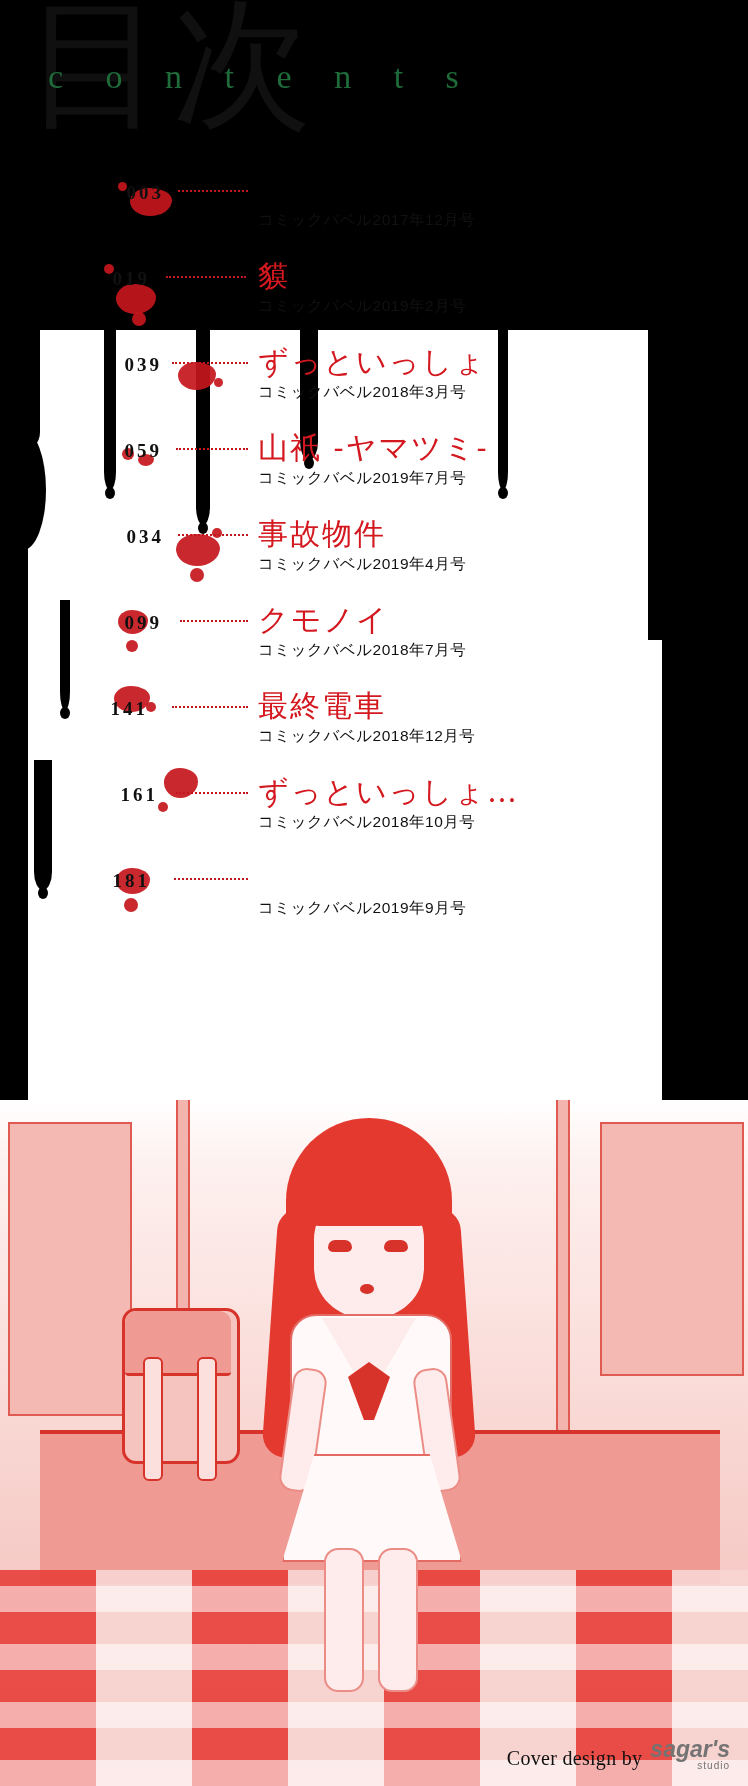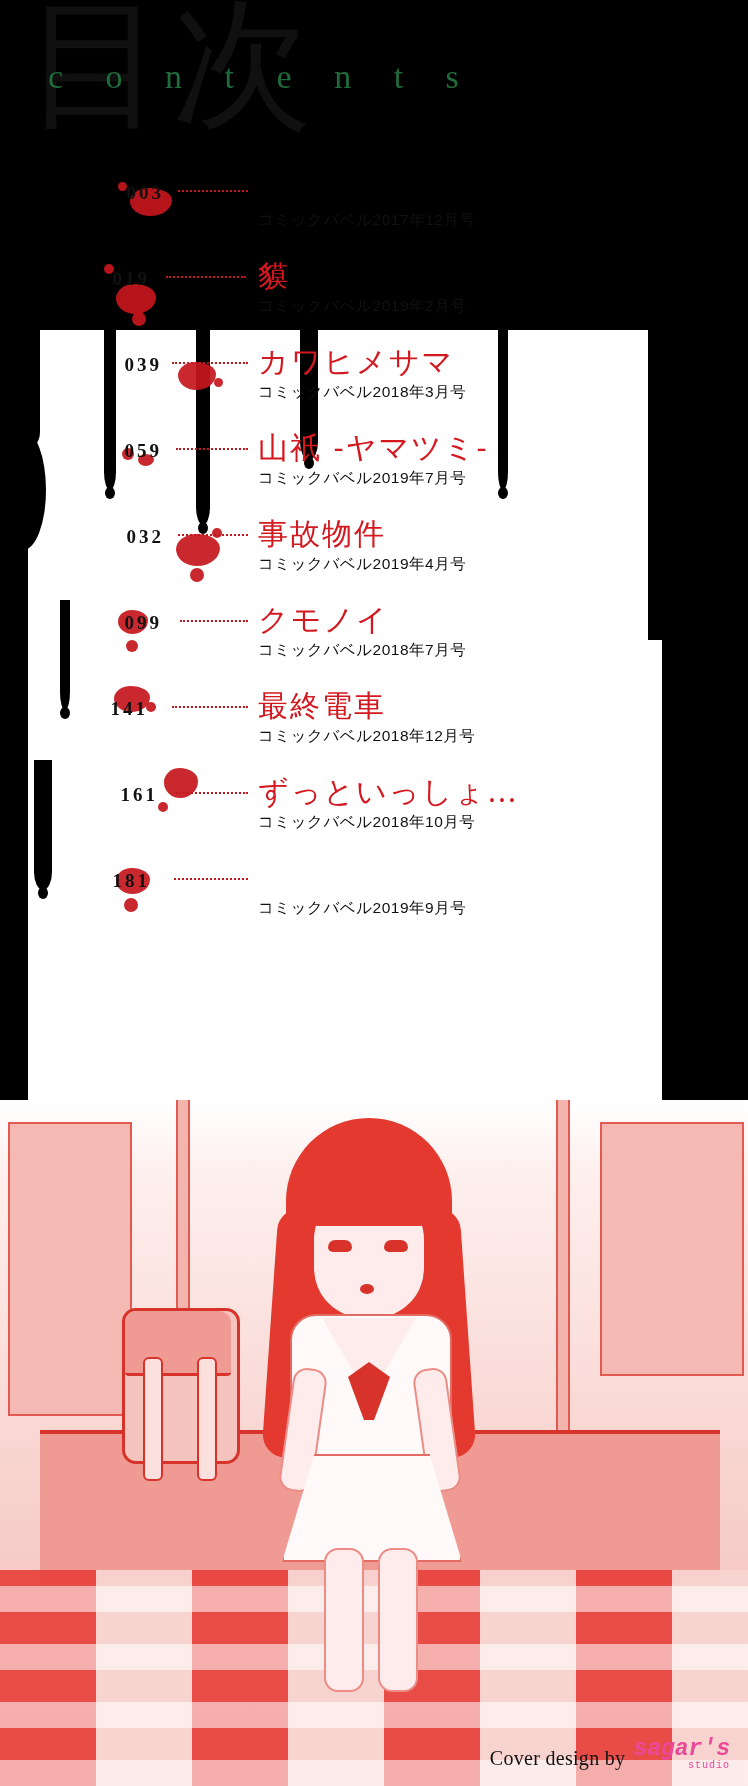--- a/index.html
+++ b/index.html
@@ -316,26 +316,26 @@
     align-items: flex-end;
     gap: 8px;
     color: #111;
   }
   .credit-text {
     font-family: "Liberation Serif", serif;
     font-size: 20px;
     letter-spacing: .3px;
   }
   .credit-logo {
-    font-family: Liberation Mono, monospace;
+    font-family: Liberation Sans, sans-serif;
     font-size: 23px;
     font-weight: 700;
     font-style: italic;
     line-height: .95;
-    color: #ec4899;
+    color: #737373;
   }
   .credit-logo small {
     display: block;
     font-size: 10px;
     font-style: normal;
     letter-spacing: 1px;
     text-align: right;
     font-weight: 400;
   }
 </style>
@@ -399,38 +399,38 @@
       <div class="leader" style="left:166px; width:80px;"></div>
       <div class="entry-title">貘</div>
       <div class="entry-sub">コミックバベル2019年2月号</div>
     </div>
 
     <div class="toc-item">
       <div class="splat" style="left:178px; top:14px; width:38px; height:28px;"></div>
       <div class="splat small" style="left:214px; top:30px; width:9px; height:9px;"></div>
       <div class="page-num" style="left:72px; top:6px;">039</div>
       <div class="leader" style="left:172px; width:76px;"></div>
-      <div class="entry-title">カワヒメサマ</div>
+      <div class="entry-title">ずっといっしょ</div>
       <div class="entry-sub">コミックバベル2018年3月号</div>
     </div>
 
     <div class="toc-item">
       <div class="splat small" style="left:122px; top:14px; width:12px; height:12px;"></div>
       <div class="splat" style="left:138px; top:20px; width:16px; height:12px;"></div>
       <div class="page-num" style="left:72px; top:6px;">059</div>
       <div class="leader" style="left:176px; width:72px;"></div>
       <div class="entry-title">山祇 -ヤマツミ-</div>
       <div class="entry-sub">コミックバベル2019年7月号</div>
     </div>
 
     <div class="toc-item">
       <div class="splat" style="left:176px; top:14px; width:44px; height:32px;"></div>
       <div class="splat small" style="left:212px; top:8px; width:10px; height:10px;"></div>
       <div class="splat small" style="left:190px; top:48px; width:14px; height:14px;"></div>
-      <div class="page-num" style="left:74px; top:6px;">032</div>
+      <div class="page-num" style="left:74px; top:6px;">034</div>
       <div class="leader" style="left:178px; width:70px;"></div>
       <div class="entry-title">事故物件</div>
       <div class="entry-sub">コミックバベル2019年4月号</div>
     </div>
 
     <div class="toc-item">
       <div class="splat" style="left:118px; top:4px; width:30px; height:24px;"></div>
       <div class="splat small" style="left:126px; top:34px; width:12px; height:12px;"></div>
       <div class="page-num" style="left:72px; top:6px;">099</div>
       <div class="leader" style="left:180px; width:68px;"></div>

